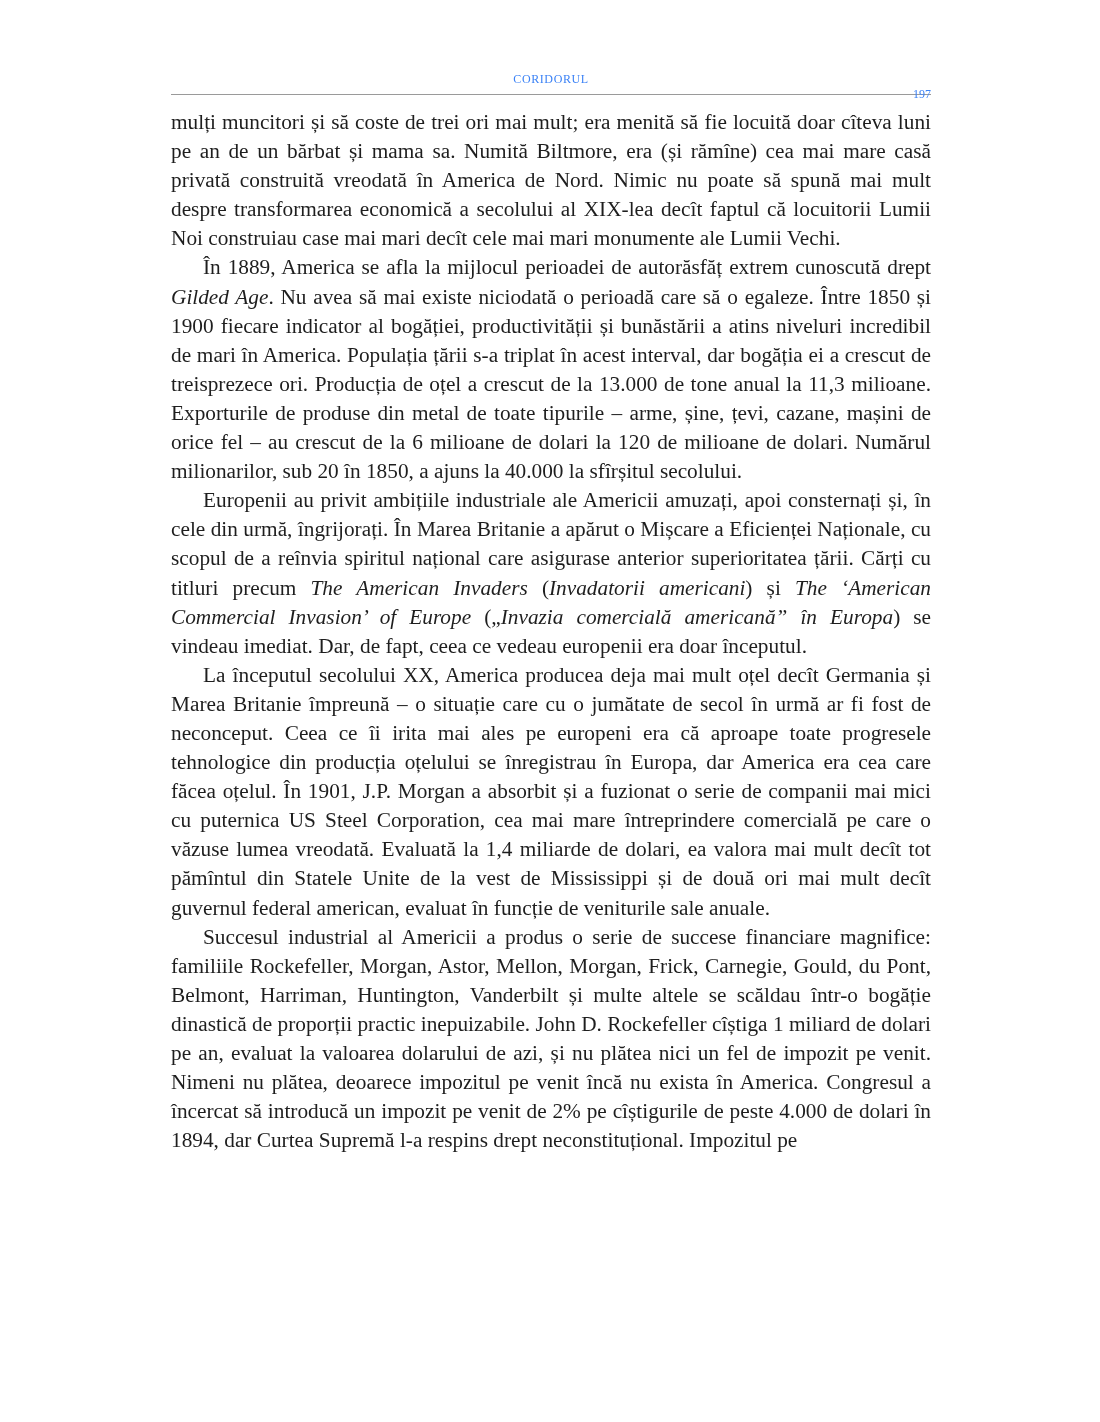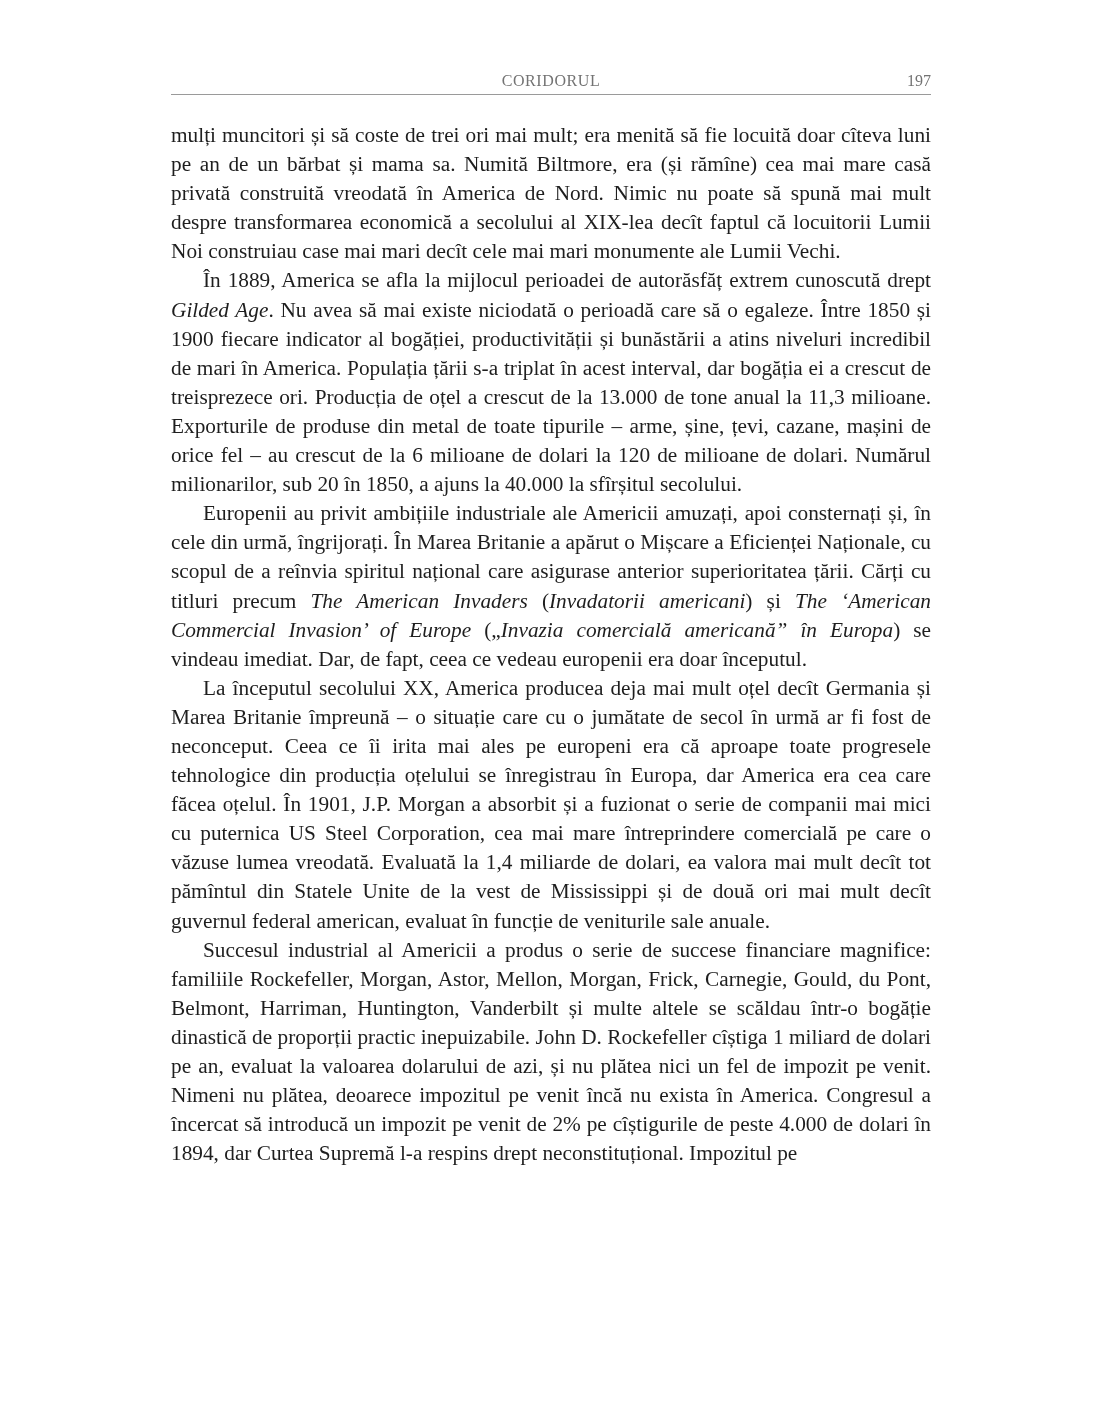--- a/index.html
+++ b/index.html
@@ -21,40 +21,40 @@
       top: 0;
       width: 760px;
     }
     .running-head {
       position: absolute;
       top: 72px;
       left: 0;
       width: 760px;
       height: 22px;
       border-bottom: 1.5px solid #9a9a9a;
-      font-size: 16px;
+      font-size: 12px;
       letter-spacing: 0.6px;
-      color: #737373;
+      color: #3b82f6;
     }
     .running-head .title {
       position: absolute;
       left: 0;
       right: 0;
       text-align: center;
       top: 0;
     }
     .running-head .folio {
       position: absolute;
       right: 0;
-      top: 0;
+      top: 15px;
       letter-spacing: 0;
     }
     .body-text {
       position: absolute;
-      top: 121px;
+      top: 108px;
       left: 0;
       width: 760px;
       font-size: 21.3px;
       line-height: 29.1px;
       text-align: justify;
       hyphens: none;
     }
     .body-text p {
       margin: 0;
       text-indent: 32px;

